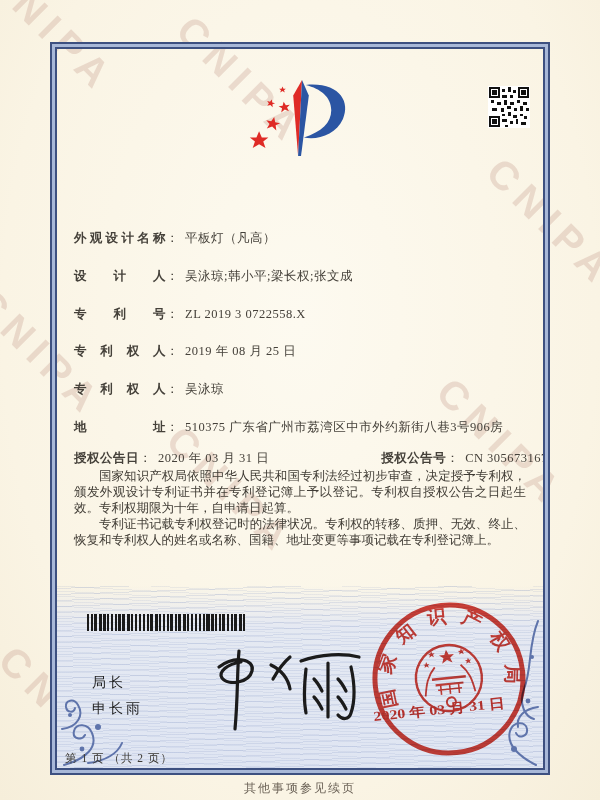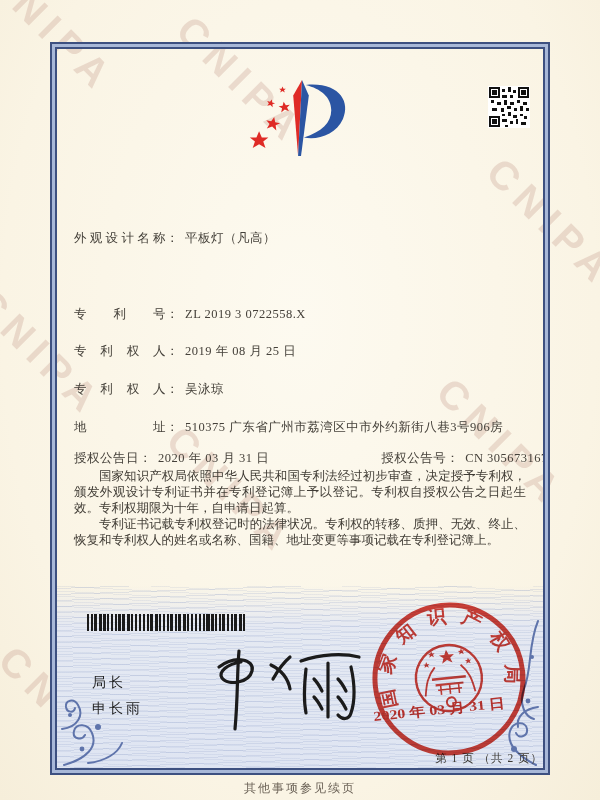--- a/index.html
+++ b/index.html
@@ -15,21 +15,21 @@
          border:2px solid #3d5080;
          box-shadow:inset 0 0 0 3px #a8b8d8, inset 0 0 0 5px #3d5080;
          z-index:2;}
   .content{position:absolute;left:5px;top:5px;right:5px;bottom:5px;overflow:hidden;}
   .certno{position:absolute;left:17px;top:29px;font-size:13px;letter-spacing:1.5px;color:#a05545;}
   .qr{position:absolute;left:431px;top:37px;width:42px;height:42px;background:#fff;}
   .logo{position:absolute;left:185px;top:31px;width:120px;height:78px;}
   .title{position:absolute;left:0;right:0;top:104px;text-align:center;
          font-size:30px;font-weight:700;letter-spacing:6px;color:#141414;}
   .row{position:absolute;left:17px;right:17px;font-size:12.5px;color:#45413a;letter-spacing:0.5px;white-space:nowrap;}
-  .lbl{display:inline-block;width:92px;text-align:justify;text-align-last:justify;vertical-align:bottom;}
+  .lbl{display:inline-block;width:92px;text-align:justify;text-align-last:justify;vertical-align:bottom;font-weight:bold;}
   .lbl.auto{width:auto;text-align:center;text-align-last:auto;}
   .colon{margin-right:6px;}
   .pair2{margin-left:112px;}
   .paras{position:absolute;left:17px;right:17px;top:419px;font-size:12.5px;color:#403c35;
          line-height:16px;text-align:justify;}
   .paras p{margin:0;text-indent:2em;}
   .barcode{position:absolute;left:30px;top:565px;width:160px;height:17px;z-index:4;
      background-image:
        repeating-linear-gradient(90deg,#1a1a1a 0 2px,transparent 2px 4px),
        repeating-linear-gradient(90deg,#1a1a1a 0 1px,transparent 1px 7px),
@@ -37,21 +37,21 @@
   .band{position:absolute;left:0;right:0;bottom:0;height:182px;z-index:3;
      background:
        repeating-linear-gradient(178deg, rgba(255,255,255,0) 0 2px, rgba(120,140,190,0.18) 2px 3px, rgba(255,255,255,0) 3px 6px),
        repeating-linear-gradient(183deg, rgba(120,140,190,0.12) 0 1px, transparent 1px 5px),
        linear-gradient(180deg, rgba(233,237,247,0) 0, rgba(226,231,243,0.9) 40px, #dfe5f2 100%);}
   .director{position:absolute;left:35px;top:620px;z-index:4;font-family:"Liberation Sans",sans-serif;
             font-size:14px;color:#1f1f1f;letter-spacing:3px;line-height:26px;}
   .sig{position:absolute;left:144px;top:596px;width:180px;height:88px;z-index:4;}
   .seal{position:absolute;left:307px;top:545px;width:170px;height:170px;z-index:5;
         transform:rotate(-6deg);opacity:0.92;mix-blend-mode:multiply;}
-  .pageinfo{position:absolute;left:0;right:0;top:702px;text-align:right;z-index:4;
+  .pageinfo{position:absolute;left:8px;right:0;top:702px;text-align:left;z-index:4;
             font-size:11.5px;color:#3d3a34;letter-spacing:1px;}
   .flourish{position:absolute;z-index:3;}
   .fl-left{left:1px;bottom:1px;width:78px;height:98px;}
   .fl-right{right:1px;bottom:1px;width:58px;height:150px;}
   .footnote{position:absolute;left:0;right:0;top:780px;text-align:center;z-index:2;
             font-size:12px;color:#6b6257;letter-spacing:2px;}
 </style>
 </head>
 <body>
 
@@ -127,20 +127,23 @@
             <polygon points="60,0 67,16 59,78 56,78"></polygon>
             <path d="M64,5 C98,2 110,22 102,40 C95,56 76,62 62,59 C80,53 90,44 90,31 C90,17 79,9 64,5 Z"></path>
           </g>
         </svg>
       </div>
 
 
       <div class="row" style="top:181px">
         <span class="lbl">外观设计名称</span><span class="colon">：</span><span class="val">平板灯（凡高）</span>
       </div>
+      <div class="row" style="top:219px">
+        <span class="lbl">设计人</span><span class="colon">：</span><span class="val">吴泳琼;韩小平;梁长权;张文成</span>
+      </div>
       <div class="row" style="top:257px">
         <span class="lbl">专利号</span><span class="colon">：</span><span class="val">ZL 2019 3 0722558.X</span>
       </div>
       <div class="row" style="top:294px">
         <span class="lbl">专利权人</span><span class="colon">：</span><span class="val">2019 年 08 月 25 日</span>
       </div>
       <div class="row" style="top:332px">
         <span class="lbl">专利权人</span><span class="colon">：</span><span class="val">吴泳琼</span>
       </div>
       <div class="row" style="top:370px">

